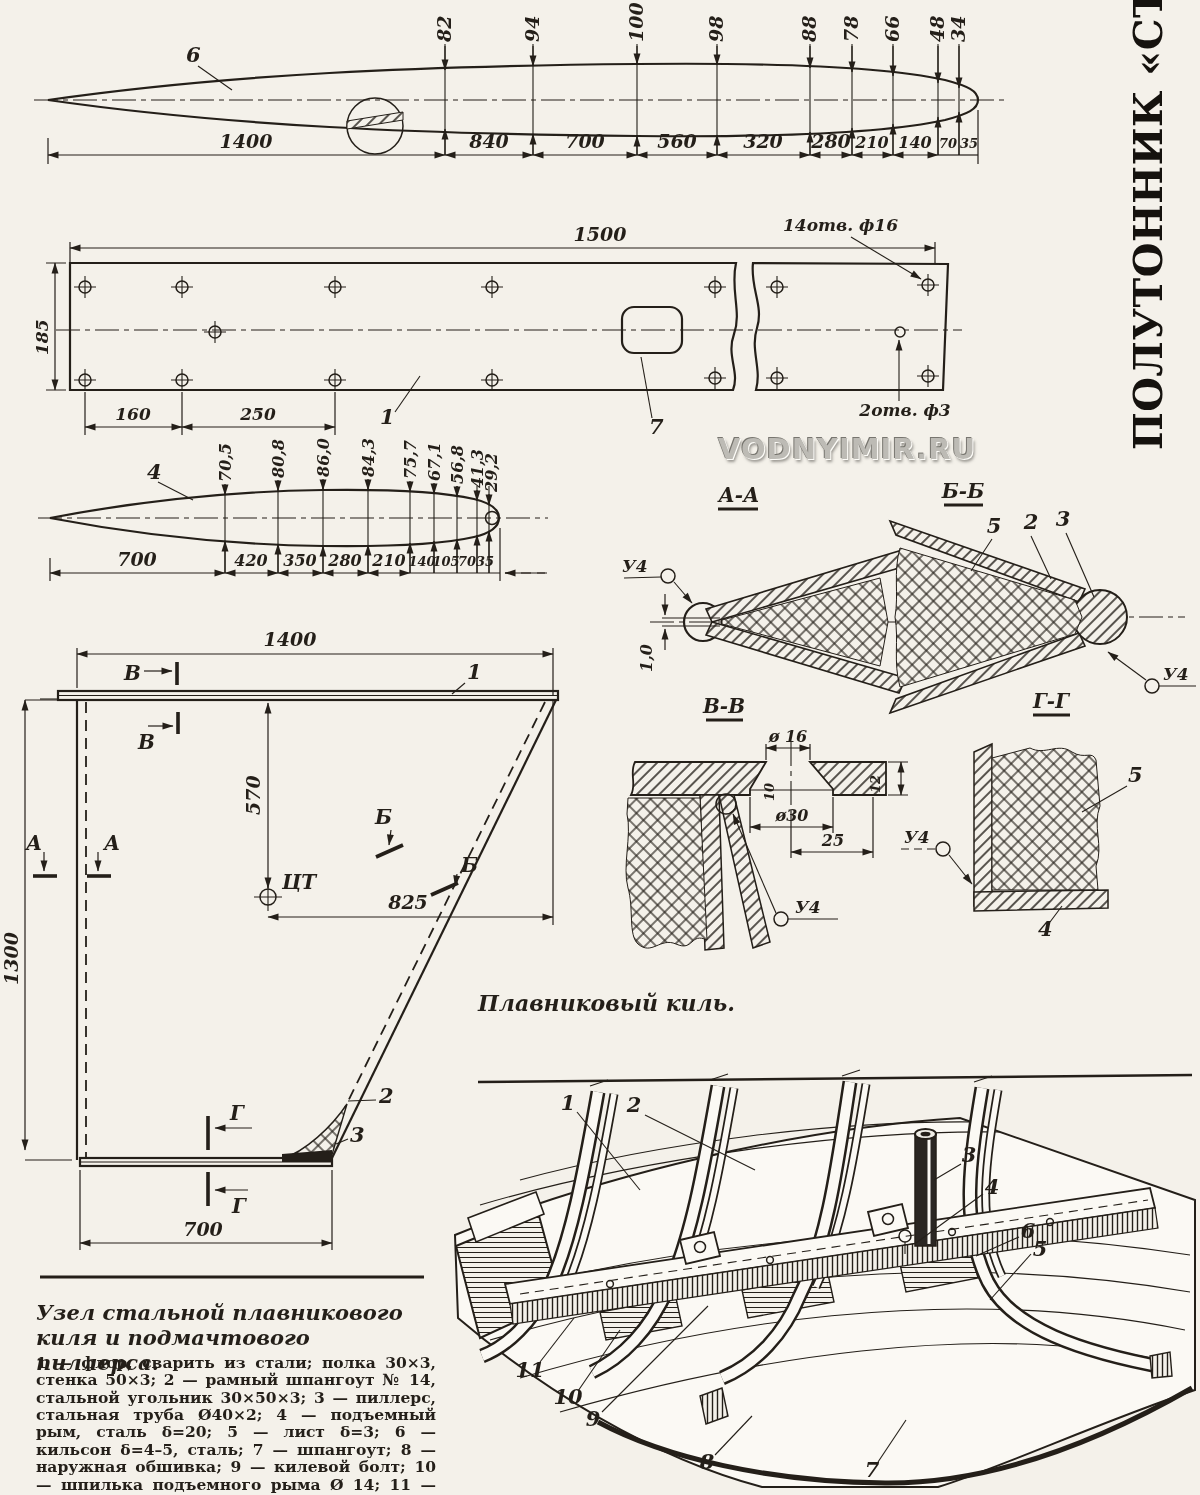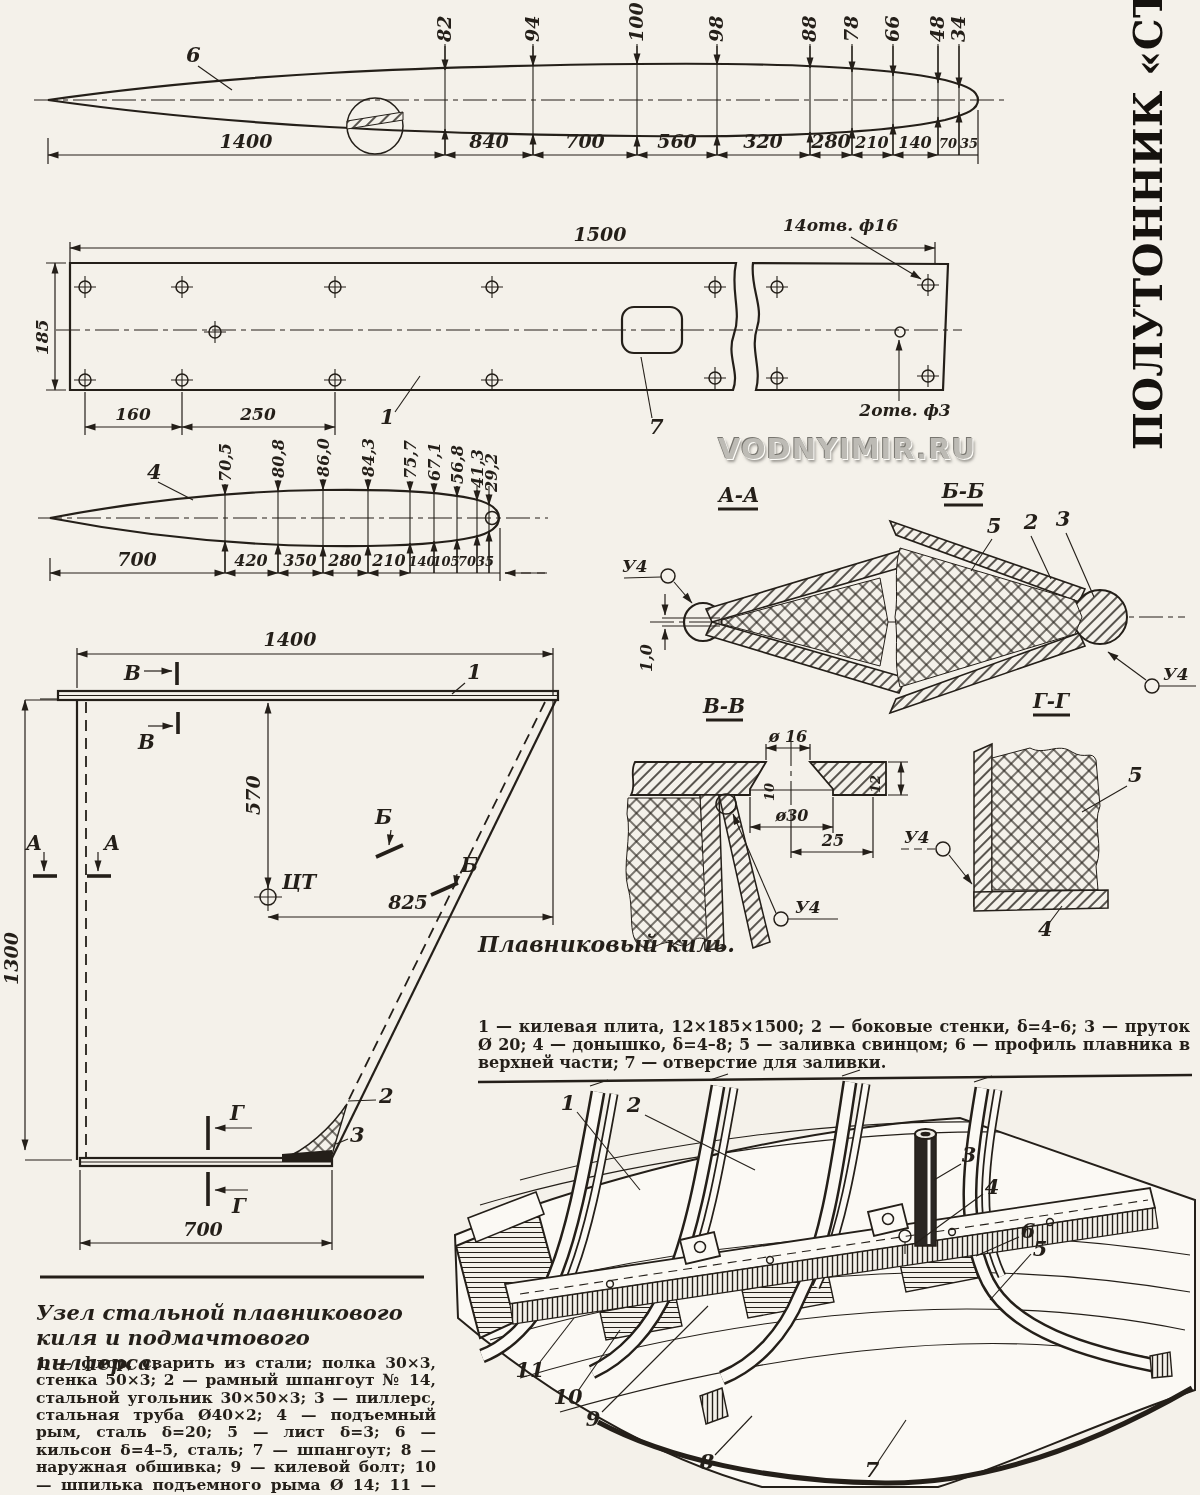--- a/index.html
+++ b/index.html
@@ -15,21 +15,21 @@
   .dim{stroke:#241f19;fill:none;stroke-width:1.2;}
   .tick{stroke:#241f19;stroke-width:3.6;}
   text{fill:#241f19;}
   .t-dim{font:italic 700 19px "DejaVu Serif",serif;}
   .t-dim-m{font:italic 700 16px "DejaVu Serif",serif;}
   .t-dim-s{font:italic 700 13px "DejaVu Serif",serif;}
   .t-part{font:italic 700 21px "DejaVu Serif",serif;}
   .t-sec{font:italic 700 20px "DejaVu Serif",serif;}
   .t-note{font:italic 700 17px "DejaVu Serif",serif;}
   .mid{text-anchor:middle;}
-  .fin-heading{position:absolute;left:478px;top:931px;font:italic 700 22px "DejaVu Serif",serif;}
+  .fin-heading{position:absolute;left:478px;top:990px;font:italic 700 22px "DejaVu Serif",serif;}
   .fin-body{position:absolute;left:478px;top:1018px;width:712px;font:700 16px "DejaVu Serif",serif;
             line-height:1.14;text-align:justify;}
   .node-heading{position:absolute;left:36px;top:1301px;width:404px;
             font:italic 700 21px "DejaVu Serif",serif;line-height:1.18;}
   .node-body{position:absolute;left:36px;top:1354px;width:400px;font:700 15.5px "DejaVu Serif",serif;
             line-height:1.12;text-align:justify;}
   .vtitle{position:absolute;left:1124px;top:450px;width:432px;height:72px;
           transform-origin:0 0;transform:rotate(-90deg);white-space:nowrap;
           font:700 40px "DejaVu Serif",serif;letter-spacing:.5px;color:#15120e;}
   .watermark{position:absolute;left:718px;top:432px;width:256px;text-align:right;
@@ -560,17 +560,16 @@
       <text class="t-part mid" x="707" y="1469">8</text>
       <text class="t-part mid" x="872" y="1477">7</text>
     </g>
   </g>
 </svg>
 
   <div class="vtitle">ПОЛУТОННИК «СТ-28»</div>
   <div class="watermark">VODNYIMIR.RU</div>
 
   <div class="fin-heading">Плавниковый киль.</div>
-  <div class="fin-body">1 — килевая плита, 12×185×1500; 2 — боковые стенки, δ=4–6; 3 — пруток Ø 20; 4 — донышко, δ=4–8; 5 — заливка свинцом; 6 — профиль плавника в верхней части; 7 — отверстие для заливки.</div>
 
   <div class="node-heading">Узел стальной плавникового киля и подмачтового пиллерса.</div>
   <div class="node-body">1 — флор, сварить из стали; полка 30×3, стенка 50×3; 2 — рамный шпангоут № 14, стальной угольник 30×50×3; 3 — пиллерс, стальная труба Ø40×2; 4 — подъемный рым, сталь δ=20; 5 — лист δ=3; 6 — кильсон δ=4–5, сталь; 7 — шпангоут; 8 — наружная обшивка; 9 — килевой болт; 10 — шпилька подъемного рыма Ø 14; 11 — килевая балка.</div>
 </div>
 
 </body></html>

